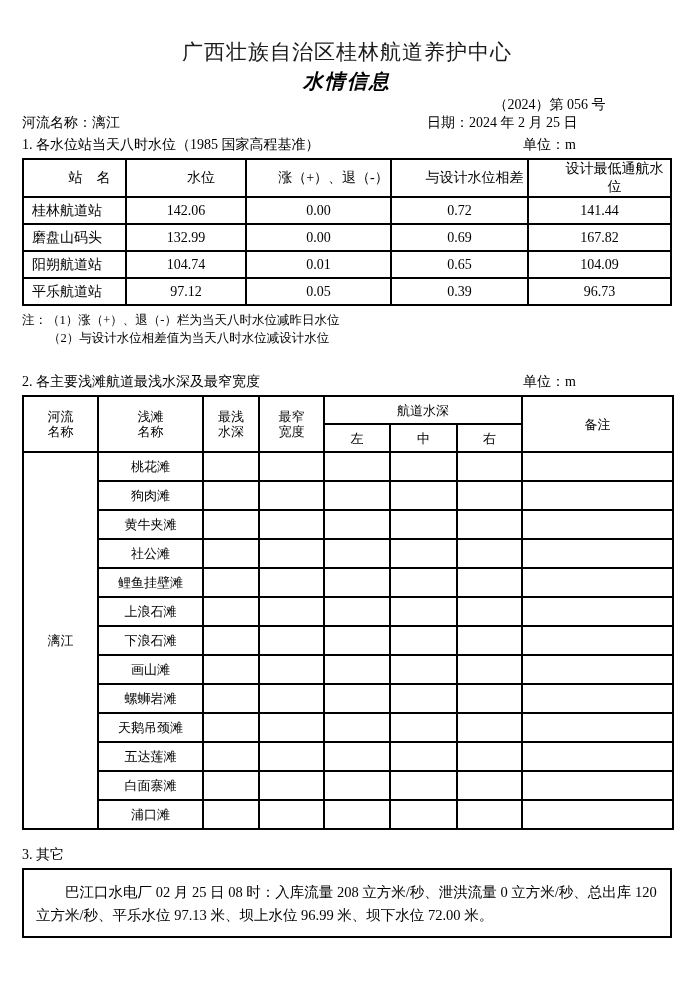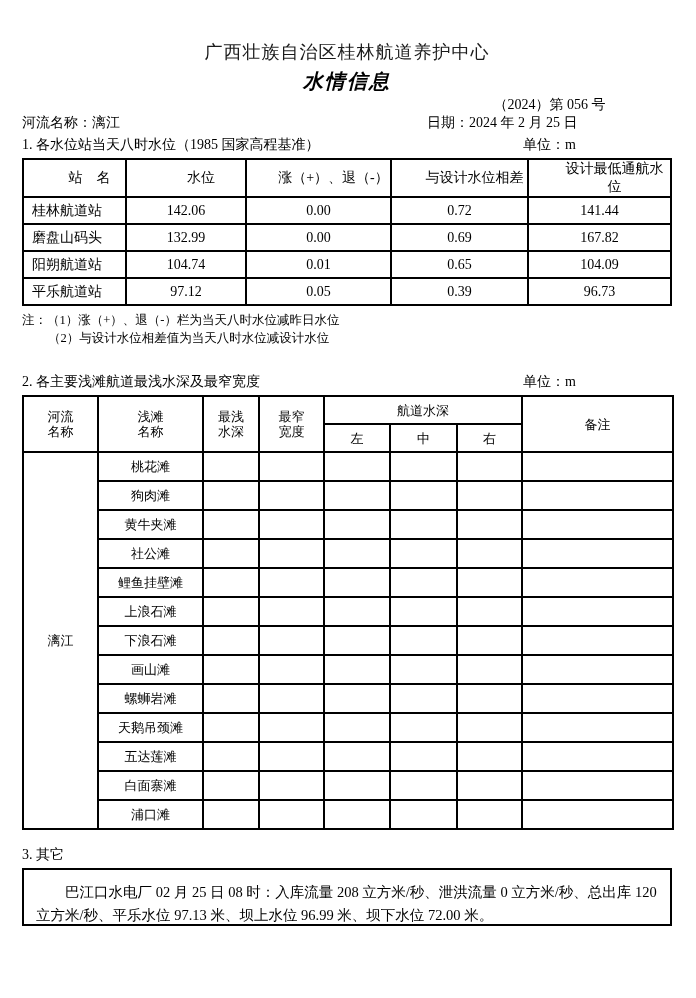--- a/index.html
+++ b/index.html
@@ -6,21 +6,21 @@
   html,body { background:#fff; }
   .page {
     width:696px; height:998px;
     background:#ffffff;
     color:#000;
     font-family:"Liberation Serif","DejaVu Serif",serif;
     padding:42px 24px 0 22px;
     position:relative;
     overflow:hidden;
   }
-  .org-title { text-align:center; font-size:18px; line-height:20px; color:#1a1a1a; letter-spacing:1px; }
+  .org-title { text-align:center; font-size:21px; line-height:20px; color:#1a1a1a; letter-spacing:1px; }
   .doc-title { text-align:center; font-size:20px; line-height:26px; font-weight:bold; margin-top:6px; letter-spacing:2px;font-style:italic; }
   .hdr-row { display:flex; justify-content:space-between; align-items:flex-start; font-size:14px; line-height:18px; }
   .issue-row { margin-top:2px; }
   .right-block { width:245px; flex:none; }
   .issue { text-align:center; }
   .unit { text-align:center; }
   .row2 { margin-top:0; }
   .row3 { margin-top:4px; }
 
   table { border-collapse:collapse; table-layout:fixed; }
@@ -35,21 +35,21 @@
 
   .s2row { margin-top:26px; }
 
   .t2 { width:650px; margin-top:4px; }
   .t2 th, .t2 td { border:2px solid #000; font-weight:normal; font-size:13px; text-align:center; overflow:hidden; }
   .t2 th { height:28px; line-height:15px; }
   .t2 td { height:29px; }
   .pre { white-space:pre-line; }
 
   .s3title { margin-top:16px; font-size:14px; line-height:18px; }
-  .s3box { margin-top:4px; width:650px; height:58px; border:2px solid #000; padding:11px 12px 0 12px; }
+  .s3box { margin-top:4px; width:650px; height:70px; border:2px solid #000; padding:11px 12px 0 12px; }
   .s3box p { font-size:14.5px; line-height:23px; text-indent:2em; }
 </style>
 </head>
 <body>
 
 <div class="page">
 
   <div class="org-title">广西壮族自治区桂林航道养护中心</div>
   <div class="doc-title">水情信息</div>
 

